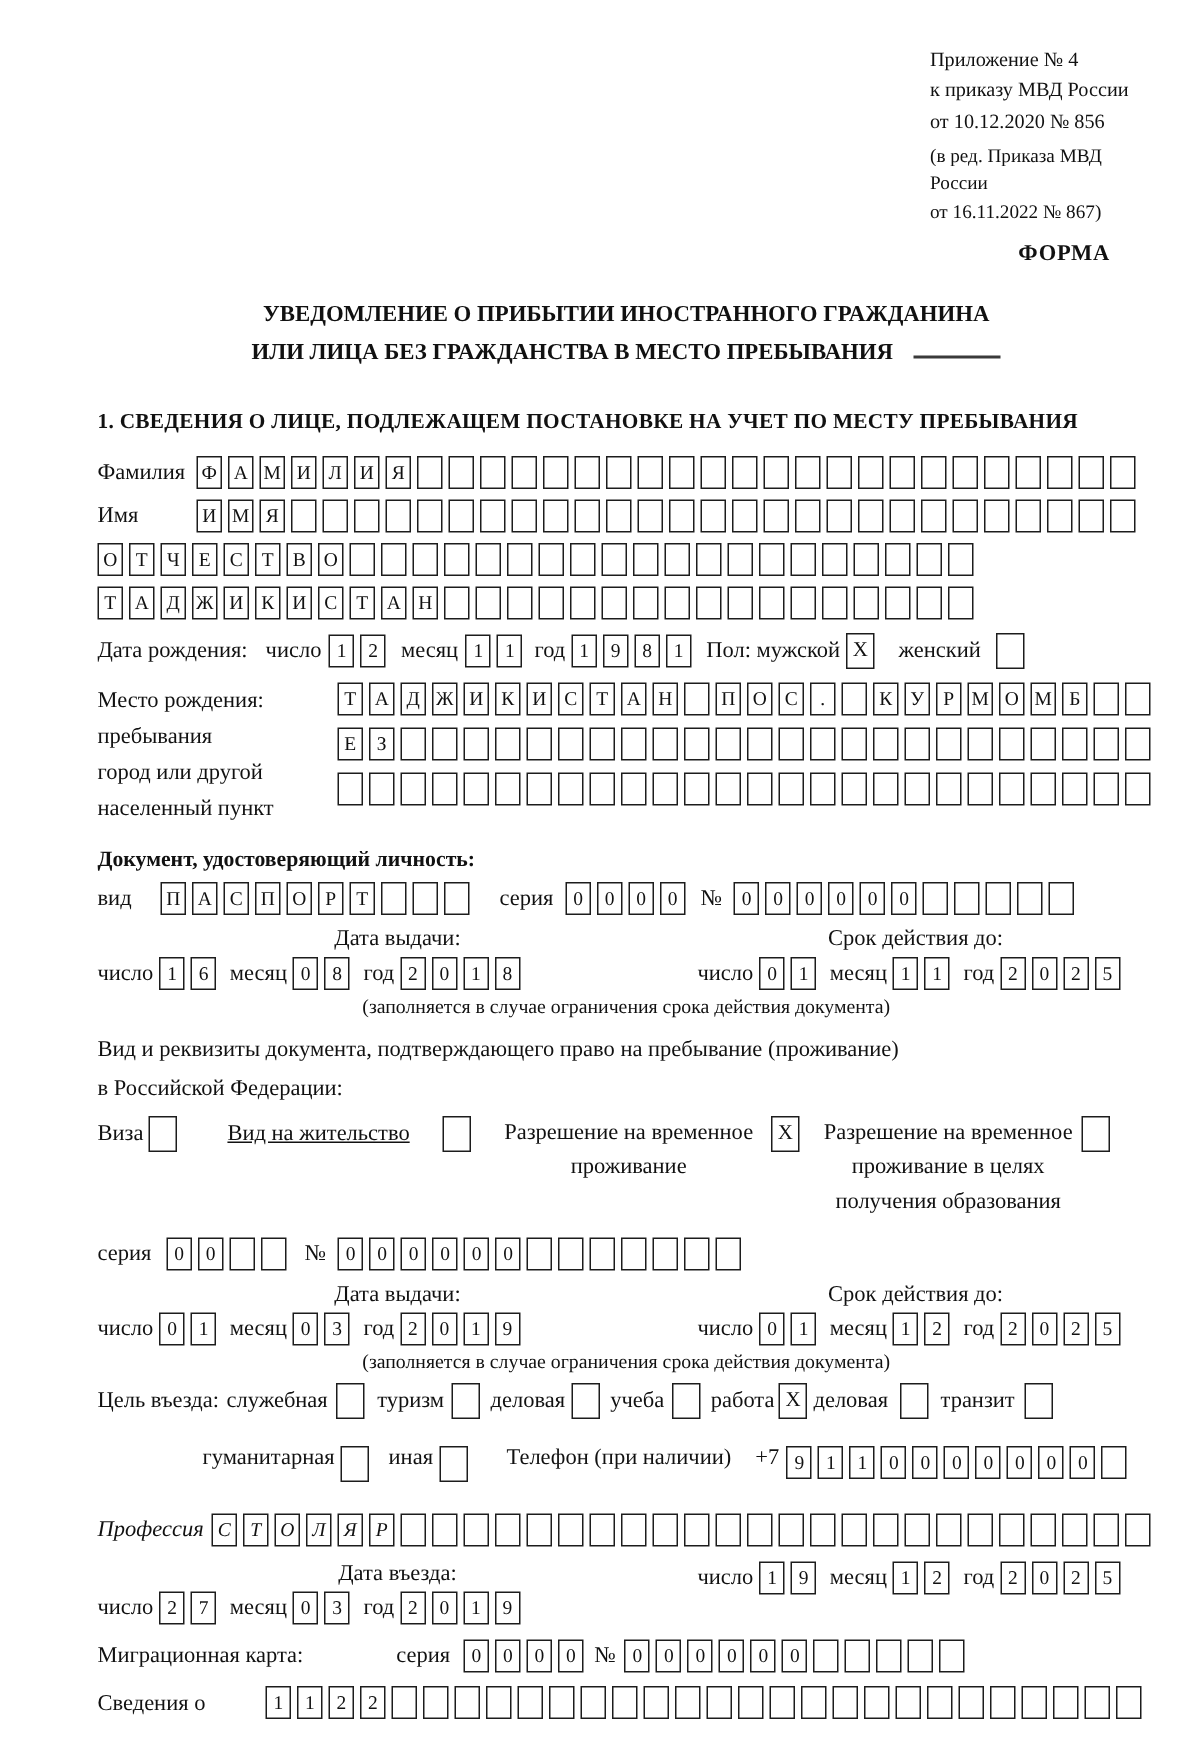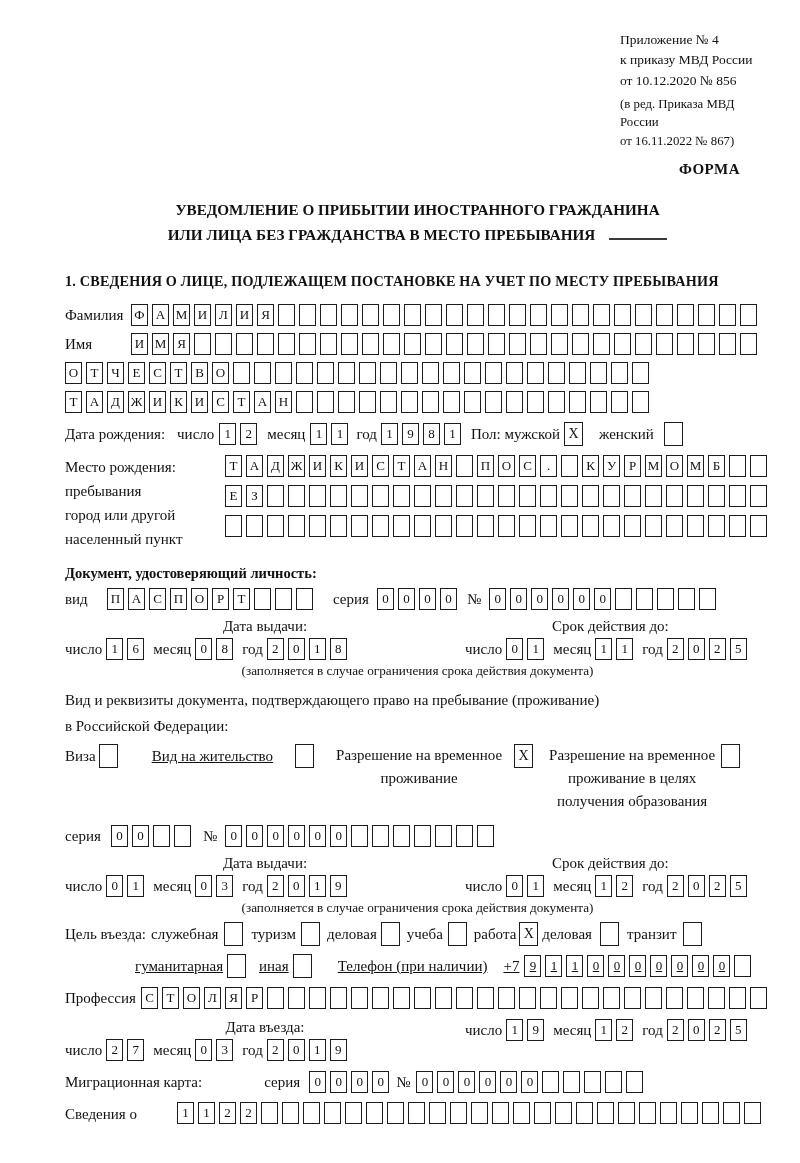--- a/index.html
+++ b/index.html
@@ -524,21 +524,21 @@
     <span style="margin-left:7px;">учеба</span>
     <span class="checkbox" style="margin-left:5px;"></span>
     <span style="margin-left:7px;">работа</span>
     <span class="checkbox" style="margin-left:3px;">X</span>
     <span style="margin-left:4px;">деловая</span>
     <span class="checkbox" style="margin-left:8px;"></span>
     <span style="margin-left:8px;">транзит</span>
     <span class="checkbox" style="margin-left:7px;"></span>
   </div>
 
-  <div class="opt-row" style="margin-top:8px;align-items:center;text-decoration:underline;">
+  <div class="opt-row" style="margin-top:18px;align-items:flex-start;">
     <span style="margin-left:70px;">гуманитарная</span>
     <span class="checkbox" style="margin-left:4px;"></span>
     <span style="margin-left:13px;">иная</span>
     <span class="checkbox" style="margin-left:4px;"></span>
     <span style="margin-left:26px;">Телефон (при наличии)</span>
     <span style="margin-left:16px;">+7</span>
     <span class="boxes" style="margin-left:5px;">
         <span class="box">9</span>
         <span class="box">1</span>
         <span class="box">1</span>
@@ -546,21 +546,21 @@
         <span class="box">0</span>
         <span class="box">0</span>
         <span class="box">0</span>
         <span class="box">0</span>
         <span class="box">0</span>
         <span class="box">0</span>
         <span class="box"></span>
       </span>
   </div>
 
-  <div class="frow" style="margin-top:9px;">
+  <div class="frow" style="margin-top:21px;font-style:italic;">
     <div class="lbl" style="width:76px;">Профессия</div>
     <div class="boxes">
         <span class="box">С</span>
         <span class="box">Т</span>
         <span class="box">О</span>
         <span class="box">Л</span>
         <span class="box">Я</span>
         <span class="box">Р</span>
         <span class="box"></span>
         <span class="box"></span>

